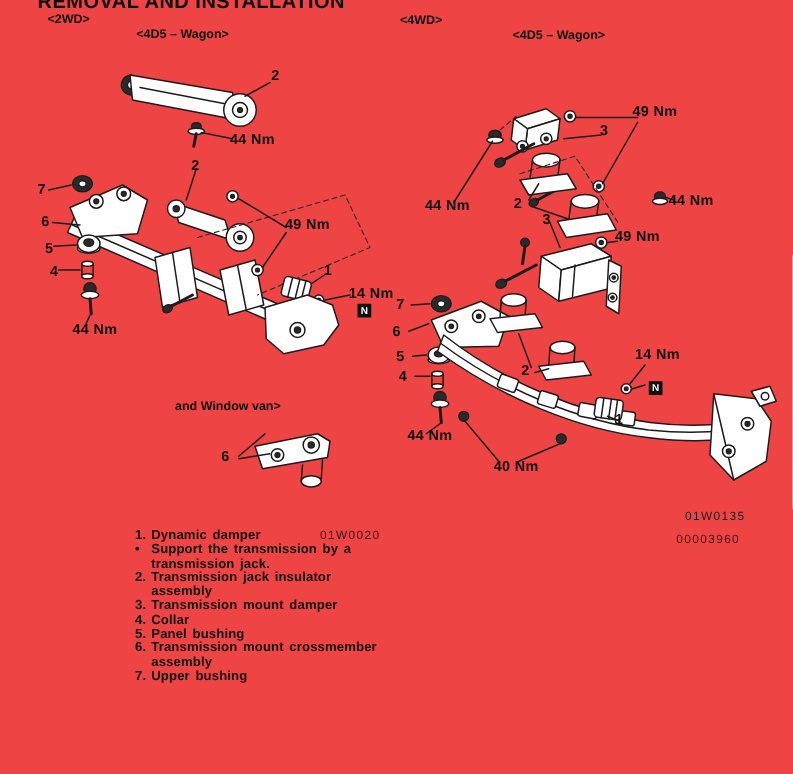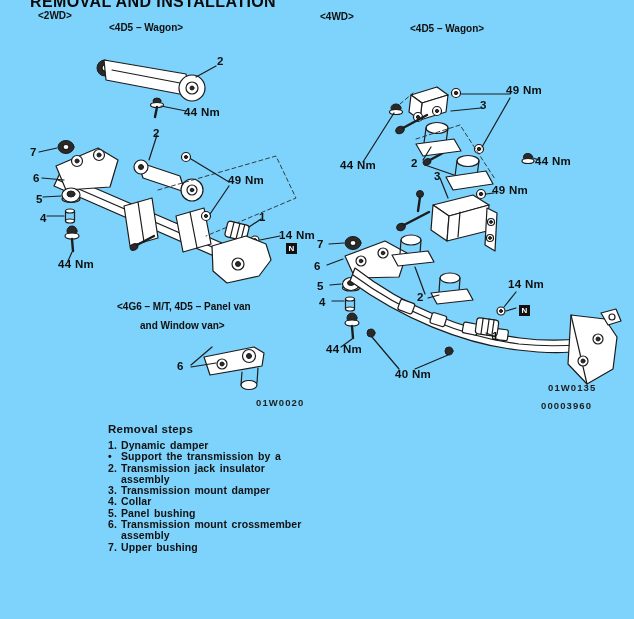--- a/index.html
+++ b/index.html
@@ -1,24 +1,24 @@
 <!DOCTYPE html>
 <html><head>
 <meta charset="utf-8">
 <style>
   html,body{margin:0;padding:0;background:#e8e8e8;}
-  .page{position:relative;width:634px;height:619px;background:#7dd3fc;overflow:hidden;
+  .page{position:relative;width:634px;height:619px;background:#ef4444;overflow:hidden;
         font-family:"Liberation Sans",sans-serif;color:#111;}
   .title{position:absolute;left:30px;top:-7px;font-size:16px;font-weight:bold;
          letter-spacing:.4px;white-space:nowrap;color:#0a0a0a;}
   .lbl{position:absolute;font-size:10px;font-weight:bold;white-space:nowrap;color:#0f0f0f;}
   .co{position:absolute;font-size:11.5px;font-weight:bold;letter-spacing:.3px;
       white-space:nowrap;color:#0f0f0f;}
-  .code{position:absolute;font-size:9.5px;font-weight:bold;letter-spacing:1.1px;
-        white-space:nowrap;color:#1d1d1d;}
+  .code{position:absolute;font-size:9.5px;font-weight:normal;letter-spacing:1.1px;
+        white-space:nowrap;color:#1d1d1d;margin-top:26px;}
   .nbadge{position:absolute;width:11px;height:11px;background:#101010;color:#fff;
           font-size:8px;line-height:11px;font-weight:bold;text-align:center;}
   svg.diagram{position:absolute;}
   svg.diagram .ln{stroke:#1c1c1c;stroke-width:1.2;fill:none;stroke-linecap:round;stroke-linejoin:round;}
   svg.diagram .fw{fill:#ffffff;}
   svg.diagram .fd{fill:#2a2a2a;stroke:#1c1c1c;stroke-width:1;}
   svg.diagram .dash{stroke:#2a2a2a;stroke-width:.9;fill:none;stroke-dasharray:4 3;}
   svg.diagram .thick{stroke-width:2.4;}
   .steps{position:absolute;left:108px;top:423px;width:250px;}
   .steps-heading{font-size:11.5px;font-weight:bold;letter-spacing:.3px;margin-bottom:5px;}
@@ -121,21 +121,20 @@
       <ellipse class="fw" cx="218" cy="214" rx="5" ry="7"></ellipse>
       <path class="fw" d="M212,206 L246,196 L266,204 L271,220 L259,236 L227,243 L213,231 Z"></path>
       <circle class="fw" cx="238" cy="224" r="6"></circle>
         <circle class="fd" cx="238" cy="224" r="2.5"></circle>
 
       <ellipse class="fd" cx="134" cy="207" rx="4" ry="3" transform="rotate(-25 134 207)"></ellipse>
       <line class="thick" x1="137" y1="205" x2="154" y2="196"></line>
     </g>
   </svg>
 
-  <span class="lbl" style="left:117px;top:301px">&lt;4G6 – M/T, 4D5 – Panel van</span>
   <span class="lbl" style="left:140px;top:320px">and Window van&gt;</span>
   <svg class="diagram" style="left:150px;top:333px" width="130" height="75" viewBox="0 0 130 75">
     <g class="ln">
       <path class="fw" d="M54,24 L104,14 L114,20 L112,33 L60,42 Z"></path>
       <circle class="fw" cx="99" cy="23" r="6.5"></circle>
         <circle class="fd" cx="99" cy="23" r="2.5"></circle>
       <circle class="fw" cx="72" cy="31" r="5"></circle>
         <circle class="fd" cx="72" cy="31" r="2"></circle>
       <line x1="92" y1="39" x2="91" y2="52"></line>
       <line x1="108" y1="35" x2="107" y2="50"></line>
@@ -306,30 +305,33 @@
   <span class="co" style="left:417px;top:291px">2</span>
   <span class="co" style="left:508px;top:278px">14 Nm</span>
   <span class="nbadge" style="left:519px;top:305px">N</span>
   <span class="co" style="left:492px;top:330px">1</span>
   <span class="co" style="left:326px;top:343px">44 Nm</span>
   <span class="co" style="left:395px;top:368px">40 Nm</span>
   <span class="code" style="left:548px;top:382px">01W0135</span>
   <span class="code" style="left:541px;top:400px">00003960</span>
 
   <div class="steps">
-    <div class="steps-heading">Removal steps</div>
     <div class="step-row">
         <span class="step-marker">1.</span>
         <span class="step-text">Dynamic damper</span>
       </div>
     <div class="step-row">
         <span class="step-marker">•</span>
         <span class="step-text">Support the transmission by a</span>
       </div>
     <div class="step-row">
+        <span class="step-marker"></span>
+        <span class="step-text">transmission jack.</span>
+      </div>
+    <div class="step-row">
         <span class="step-marker">2.</span>
         <span class="step-text">Transmission jack insulator</span>
       </div>
     <div class="step-row">
         <span class="step-marker"></span>
         <span class="step-text">assembly</span>
       </div>
     <div class="step-row">
         <span class="step-marker">3.</span>
         <span class="step-text">Transmission mount damper</span>

